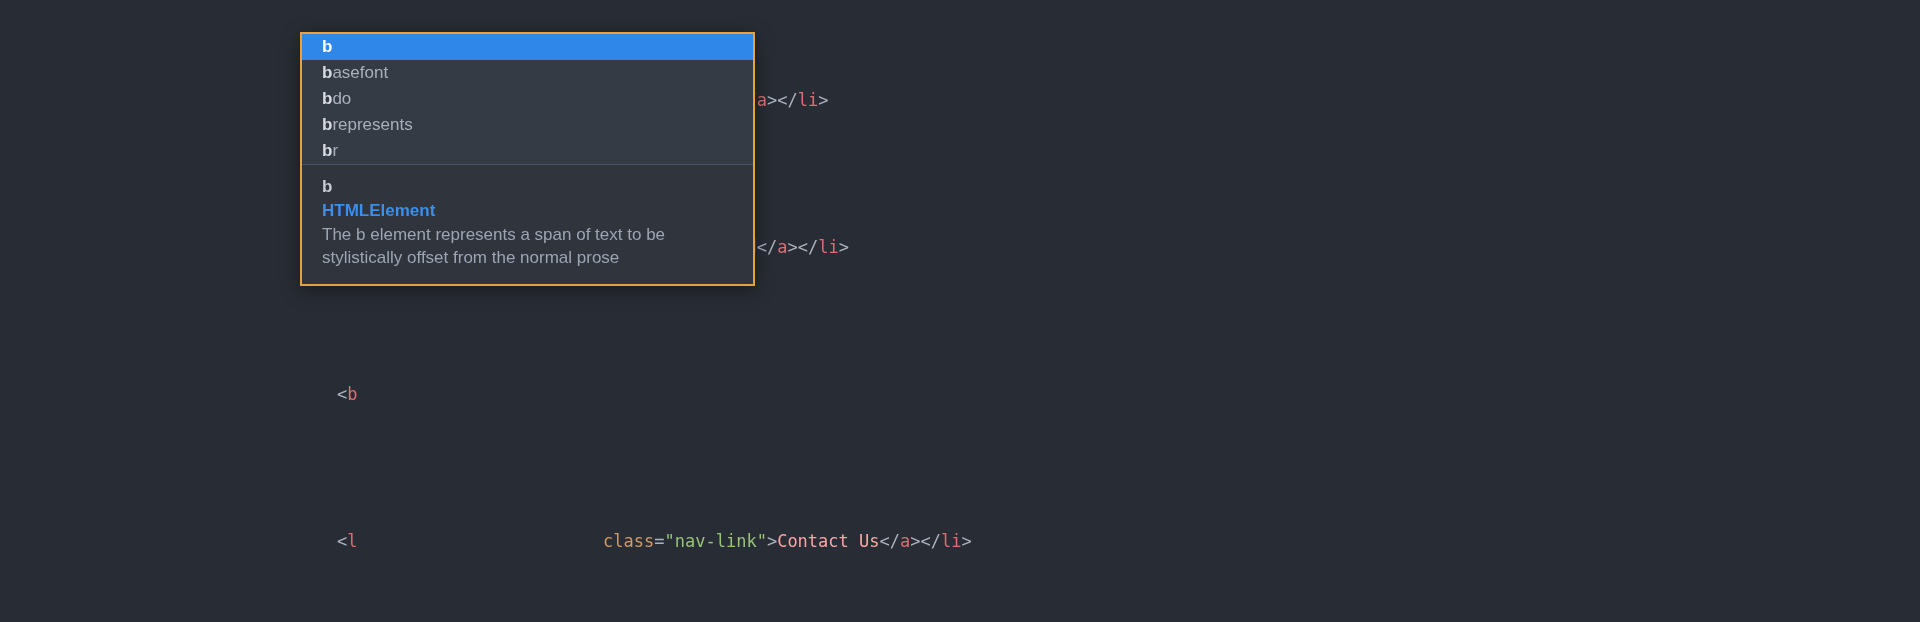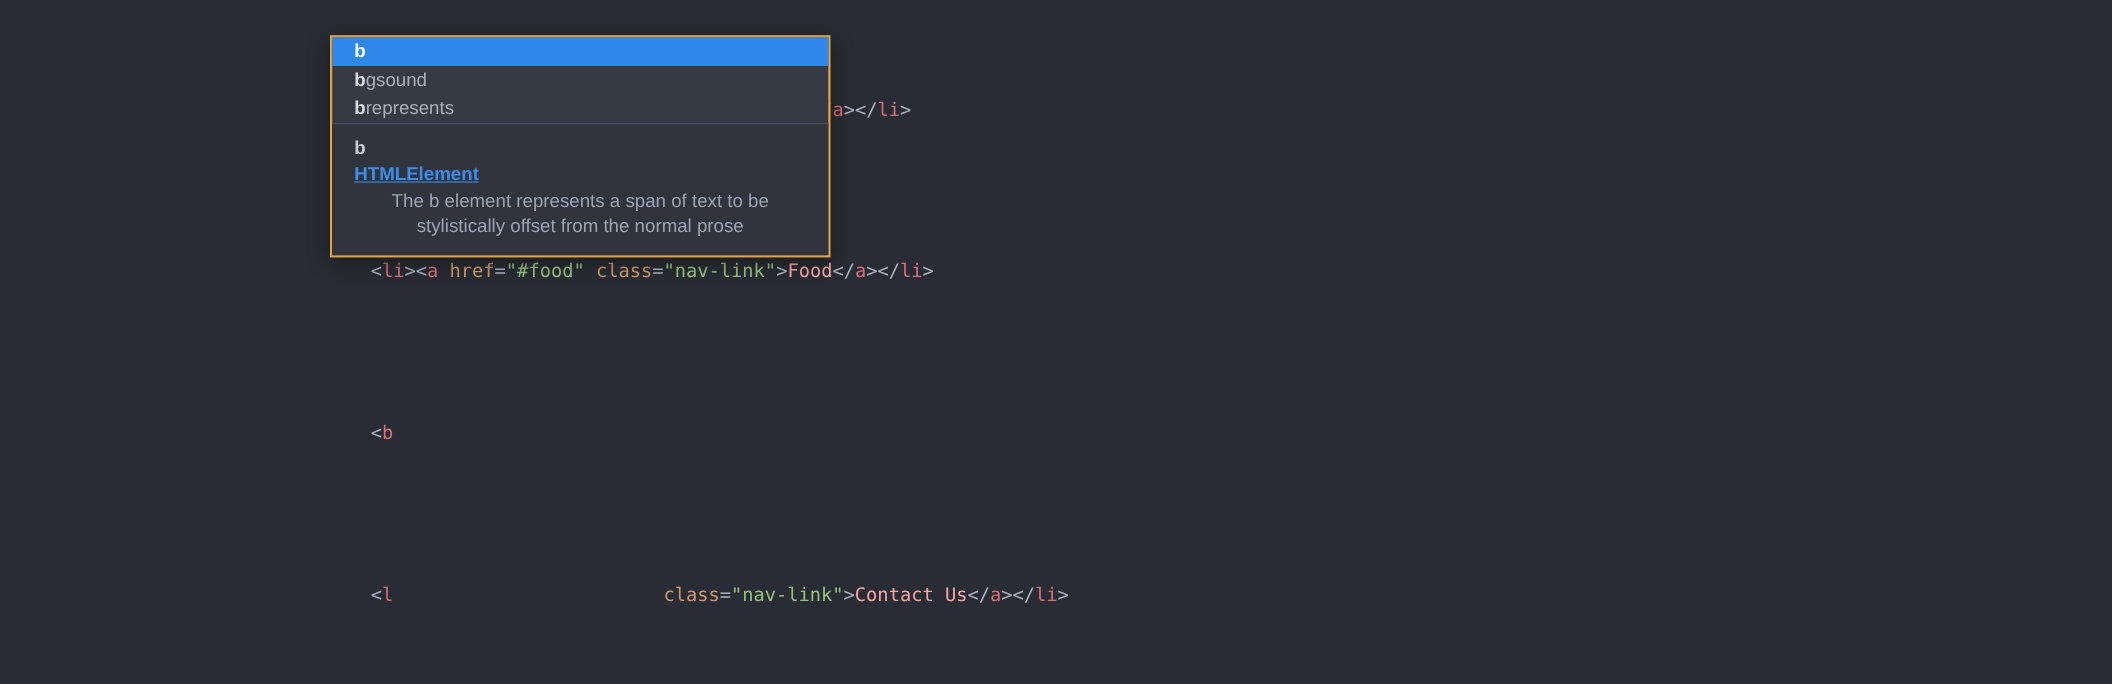--- a/index.html
+++ b/index.html
@@ -57,22 +57,22 @@
   .popup-item:not(.selected) .match { color: #d7dae0; }
   .popup-docs {
     border-top: 1px solid #4b5263;
     background: #2f343d;
     padding: 10px 20px 14px;
     color: #9da5b4;
     line-height: 1.4;
     white-space: normal;
   }
   .popup-docs .doc-tag { color: #c7ccd4; font-weight: 600; }
-  .popup-docs .doc-type { color: #3b8eea; font-weight: 600; text-decoration: underline; }
-  .popup-docs .doc-desc { color: #9da5b4; text-align: center; }
+  .popup-docs .doc-type { color: #3b8eea; font-weight: 600; }
+  .popup-docs .doc-desc { color: #9da5b4; }
 </style>
 </head>
 <body>
 
 <div class="editor">
   
   <span class="line indent4" style="margin-top:-10px;">
     <span class="punct">&lt;</span><span class="tag">li</span><span class="punct">&gt;&lt;</span><span class="tag">a</span> <span class="attr">href</span><span class="punct">=</span><span class="string">"#art"</span> <span class="attr">class</span><span class="punct">=</span><span class="string">"nav-link"</span><span class="punct">&gt;</span><span class="text">Art</span><span class="punct">&lt;/</span><span class="tag">a</span><span class="punct">&gt;&lt;/</span><span class="tag">li</span><span class="punct">&gt;</span>
   </span>
   
@@ -118,21 +118,23 @@
   
   
   
   
 </div>
 
 <div class="popup">
   <div class="popup-list">
 
   <div class="popup-item selected"><span class="match">b</span><span></span></div>
-      <div class="popup-item"><span class="match">b</span><span>gsound</span></div>
+      <div class="popup-item"><span class="match">b</span><span>asefont</span></div>
+      <div class="popup-item"><span class="match">b</span><span>do</span></div>
       <div class="popup-item"><span class="match">b</span><span>represents</span></div>
+      <div class="popup-item"><span class="match">b</span><span>r</span></div>
     </div>
   <div class="popup-docs">
     <div class="doc-tag">b</div>
     <div class="doc-type">HTMLElement</div>
     <div class="doc-desc">The b element represents a span of text to be stylistically offset from the normal prose</div>
   </div>
 </div>
 
 </body></html>

